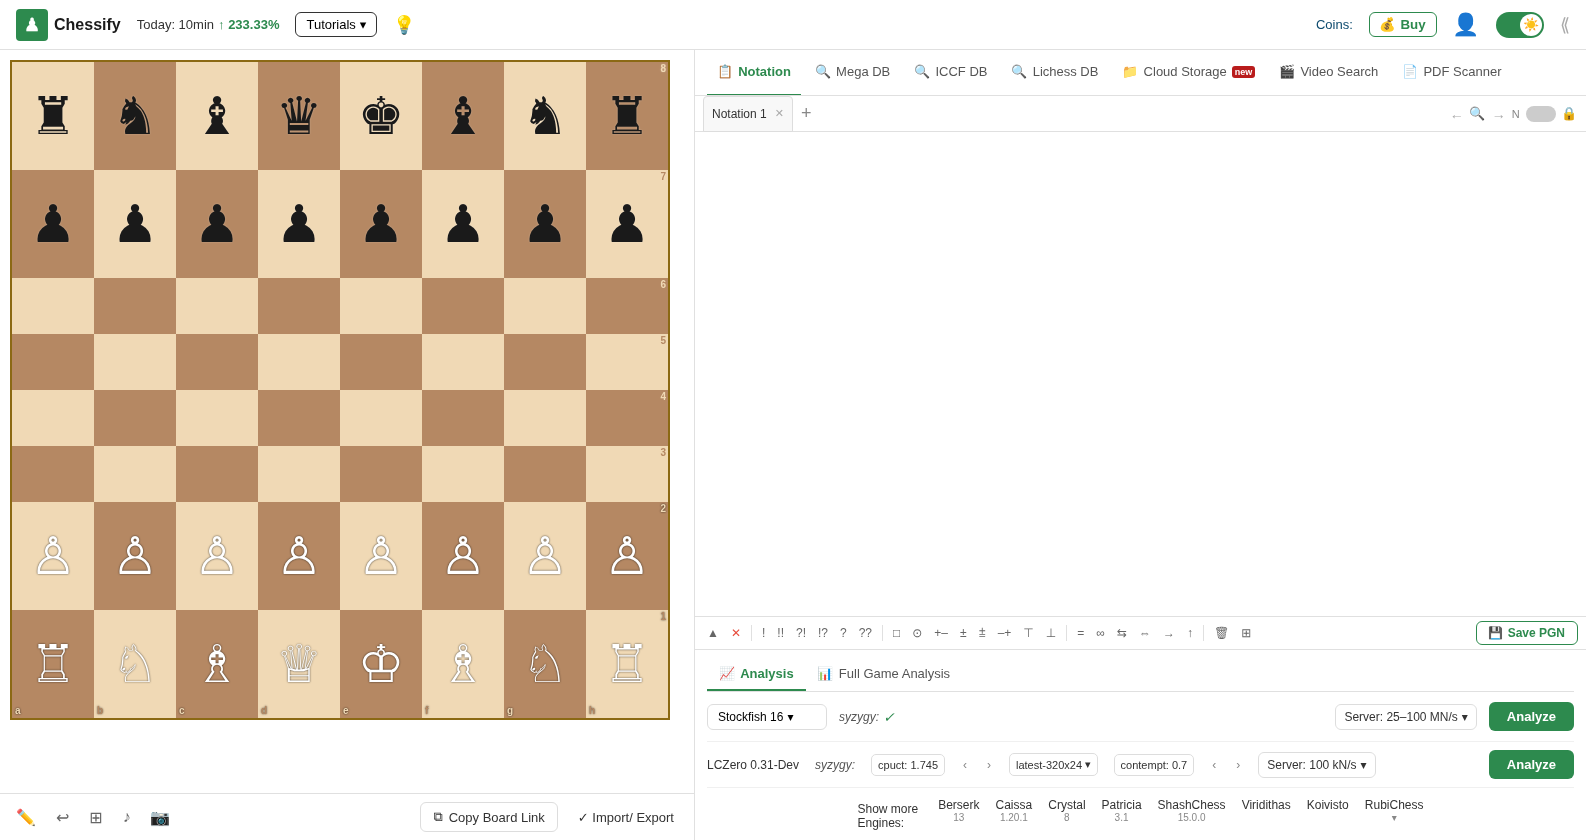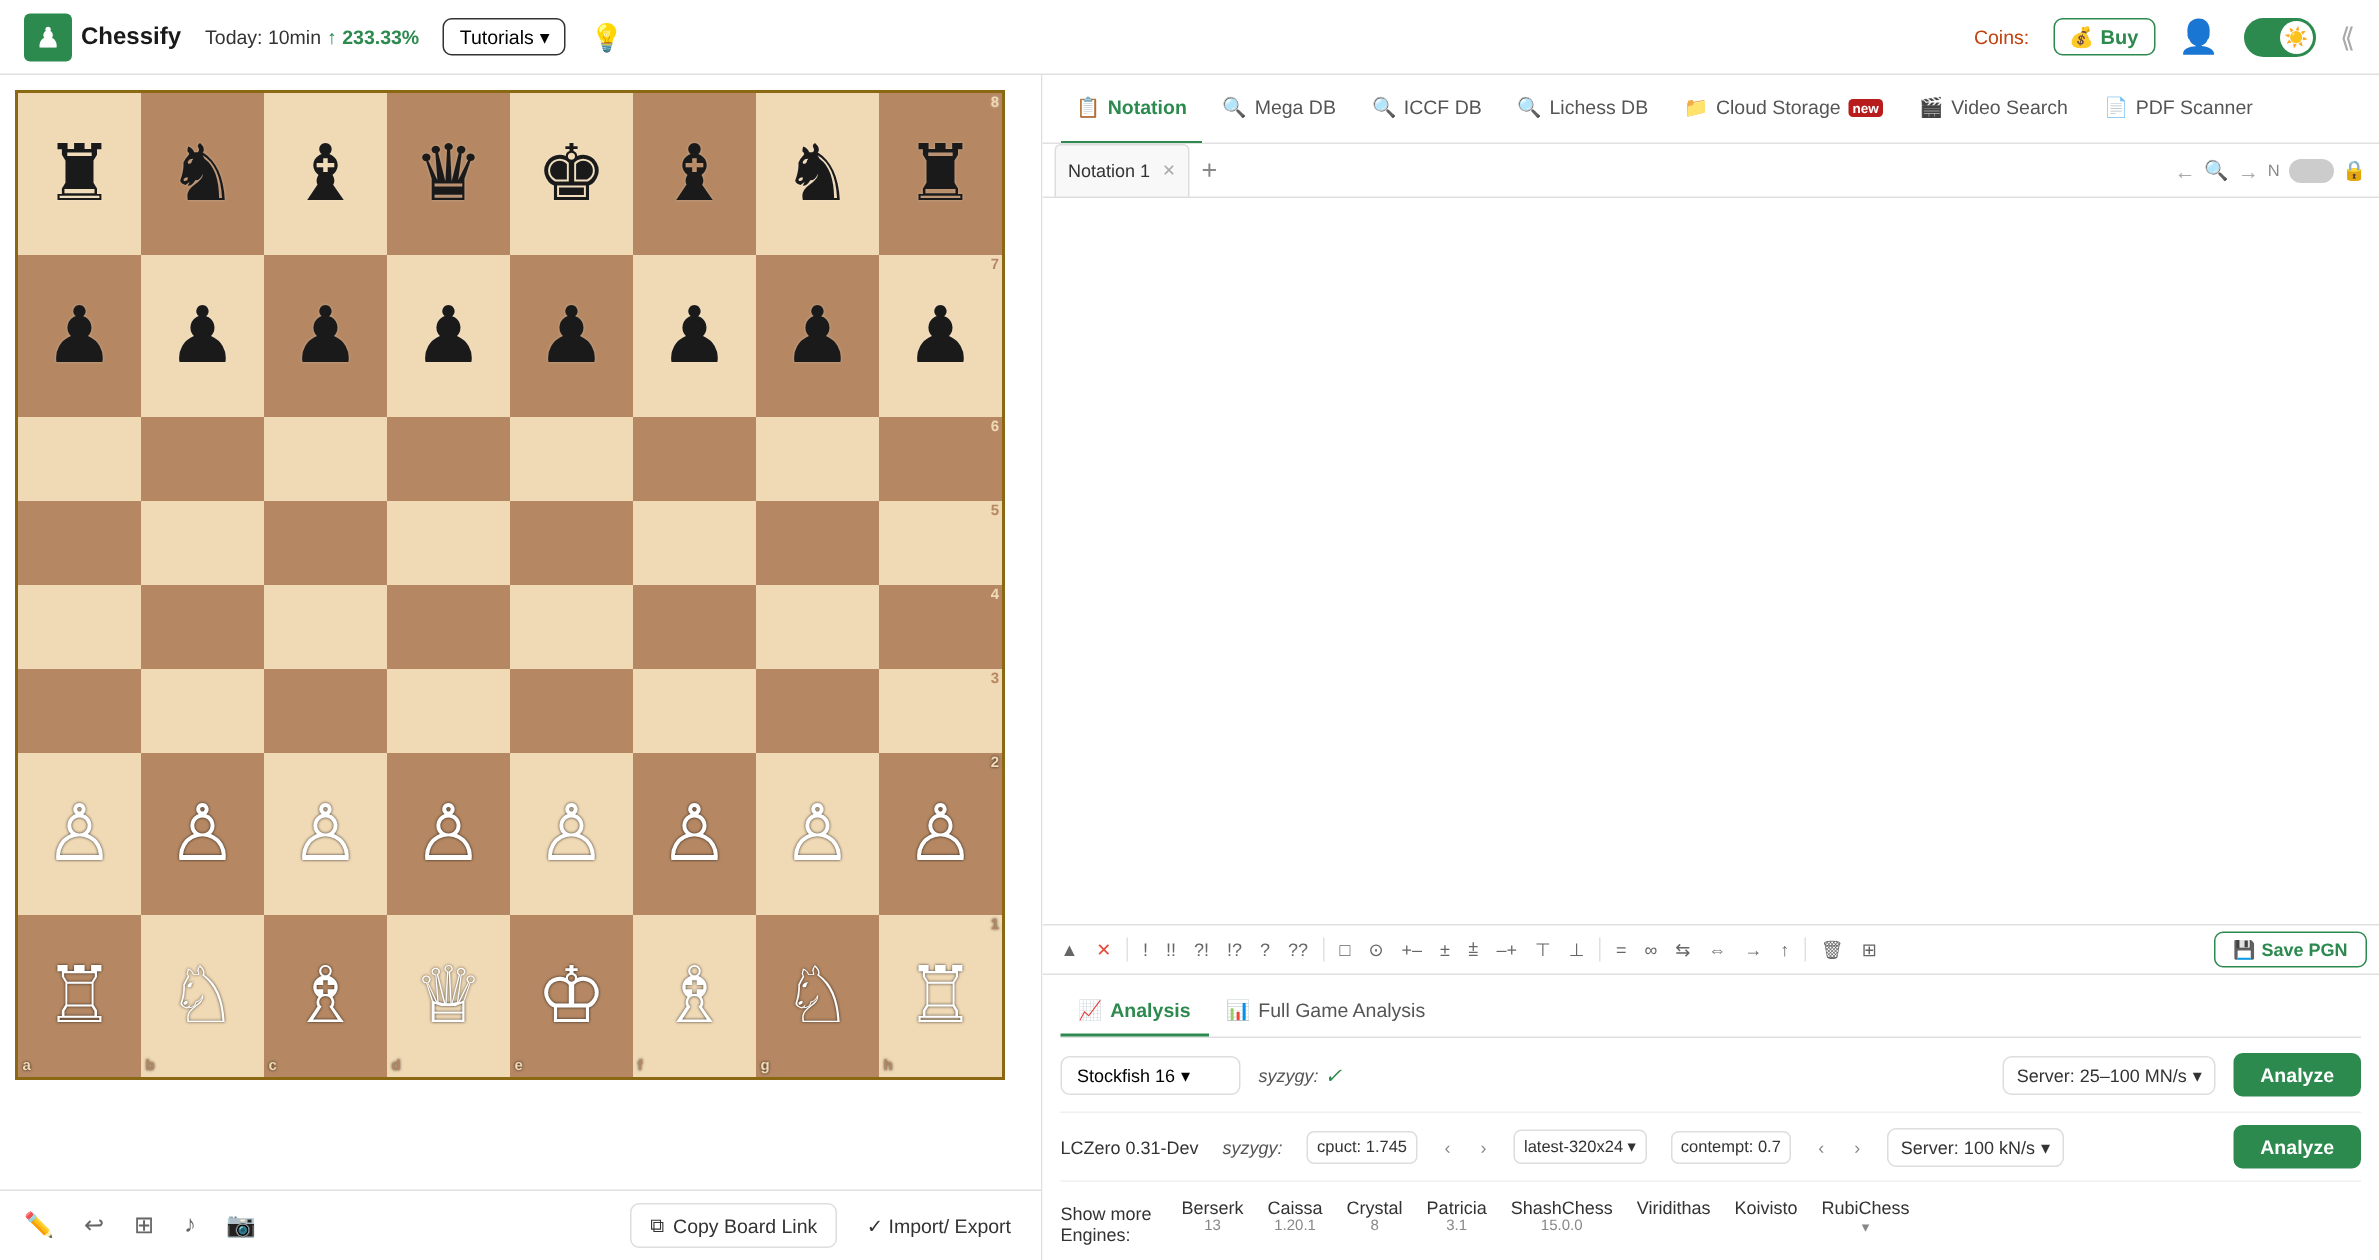--- a/index.html
+++ b/index.html
@@ -13,21 +13,21 @@
     .logo { display: flex; align-items: center; gap: 6px; font-weight: 700; font-size: 16px; color: #1a1a1a; }
     .logo-icon { width: 32px; height: 32px; background: #2d8a4e; border-radius: 4px; display: flex; align-items: center; justify-content: center; color: white; font-size: 18px; }
     .nav-today { font-size: 13px; color: #333; display: flex; align-items: center; gap: 4px; }
     .nav-today .up { color: #2d8a4e; font-weight: 600; }
     .tutorials-btn {
       border: 1.5px solid #333; border-radius: 6px; padding: 4px 10px; background: #fff;
       font-size: 13px; cursor: pointer; display: flex; align-items: center; gap: 4px;
     }
     .bulb { font-size: 18px; }
     .nav-spacer { flex: 1; }
-    .coins-label { font-size: 13px; color: #c2410c; }
+    .coins-label { font-size: 13px; color: #0c4a6e; }
     .buy-btn {
       display: flex; align-items: center; gap: 4px; color: #2d8a4e; font-weight: 600;
       border: 1.5px solid #2d8a4e; border-radius: 6px; padding: 4px 10px; cursor: pointer; background: #fff;
     }
     .user-icon { font-size: 22px; color: #555; cursor: pointer; }
     .toggle-switch {
       width: 48px; height: 26px; background: #2d8a4e; border-radius: 13px; position: relative; cursor: pointer;
       display: flex; align-items: center; padding: 2px;
     }
     .toggle-knob { width: 22px; height: 22px; background: #fff; border-radius: 50%; margin-left: auto; display: flex; align-items: center; justify-content: center; font-size: 13px; }
@@ -155,21 +155,21 @@
     }
     .lczero-name { font-size: 12px; color: #333; font-weight: 500; }
     .lc-select {
       border: 1.5px solid #ddd; border-radius: 5px; padding: 4px 6px; font-size: 11px;
       display: flex; align-items: center; gap: 3px; cursor: pointer;
     }
     .lc-nav { font-size: 12px; color: #888; cursor: pointer; padding: 0 2px; }
 
     
     .show-more-row {
-      display: flex; align-items: flex-start; padding: 10px 0; gap: 20px;
+      display: flex; align-items: flex-start; padding: 10px 0; gap: 20px; justify-content: center;
     }
     .show-more-label { font-size: 12px; color: #333; font-weight: 500; white-space: nowrap; padding-top: 4px; }
     .engine-list { display: flex; gap: 16px; flex-wrap: wrap; }
     .engine-item { text-align: center; }
     .engine-item-name { font-size: 12px; color: #333; font-weight: 500; }
     .engine-item-ver { font-size: 10px; color: #888; }
     .file-labels-row {
       display: flex; width: 660px; margin-top: 2px;
     }
   </style>

